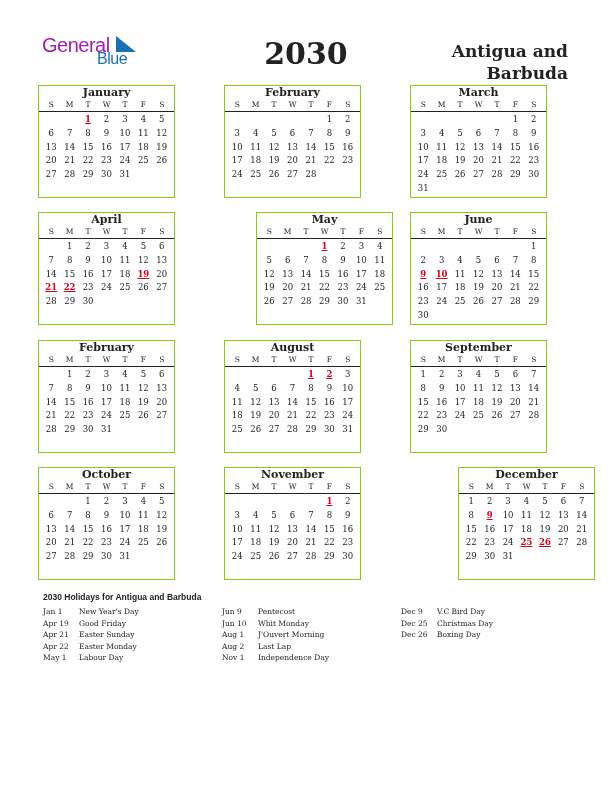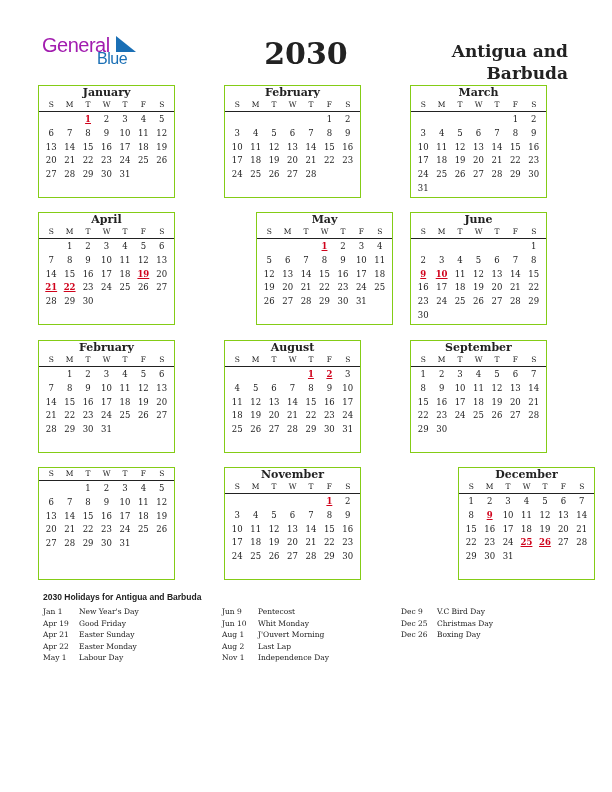--- a/index.html
+++ b/index.html
@@ -457,20 +457,21 @@
         <span>24</span>
         <span>25</span>
         <span>26</span>
         <span>27</span>
         <span>28</span>
         <span>29</span>
         <span>30</span>
       </div>
     </div>
     <div class="month" style="left: 38px; top: 467px;">
+      <div class="mname">October</div>
       <div class="dow">
         <span>S</span>
         <span>M</span>
         <span>T</span>
         <span>W</span>
         <span>T</span>
         <span>F</span>
         <span>S</span>
       </div>
       <div class="days">

